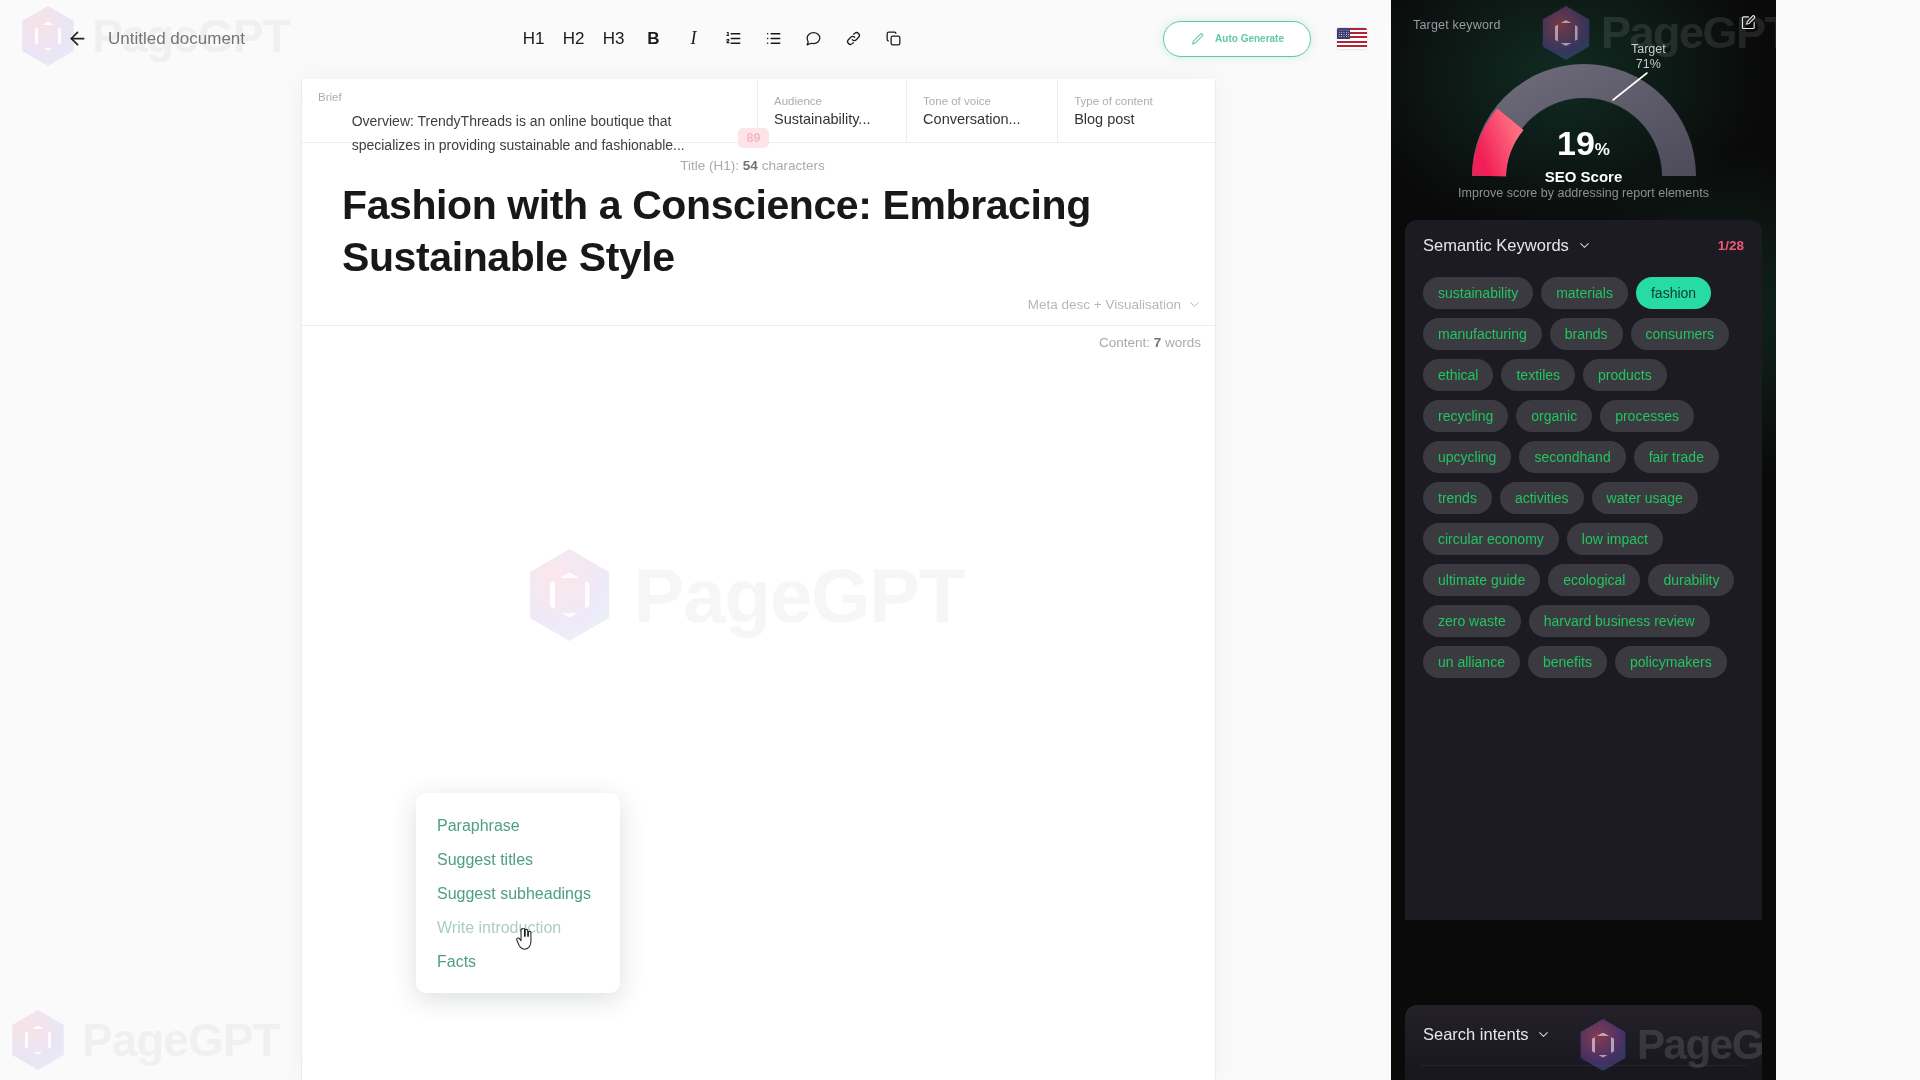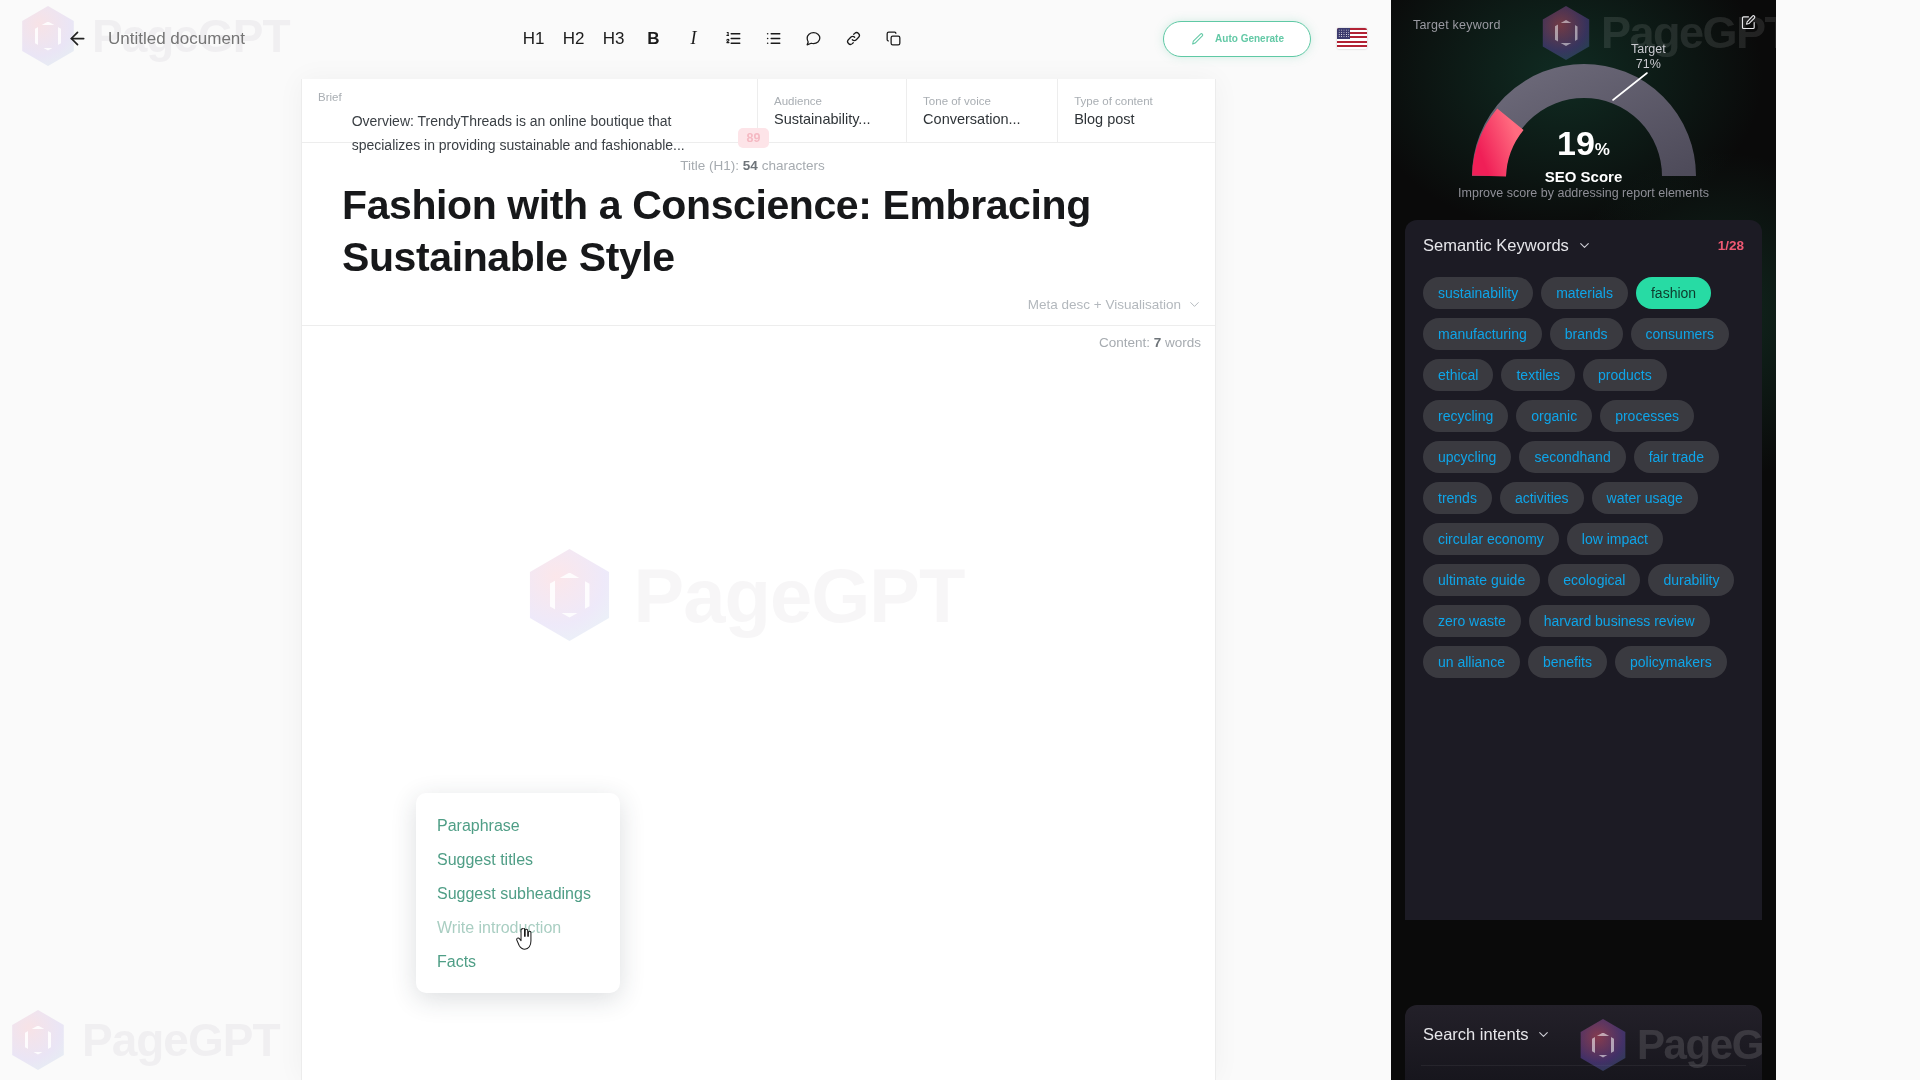--- a/index.html
+++ b/index.html
@@ -347,21 +347,21 @@
   .kw-head-left svg { width: 13px; height: 13px; stroke: #cfcfd6; fill: none; stroke-width: 2; }
   .kw-count { font-size: 13.5px; color: #ef5973; font-weight: 600; }
 
   .kw-chips {
     display: flex; flex-wrap: wrap; gap: 9px 8px;
     padding: 12px 18px 18px 18px;
     align-content: flex-start;
   }
   .chip {
     border-radius: 16px; padding: 8px 15px;
-    background: #3a3a40; color: #0ea5e9;
+    background: #3a3a40; color: #22c55e;
     font-size: 14px; line-height: 16px;
     border: none; cursor: pointer; white-space: nowrap;
     font-family: "Liberation Sans", sans-serif;
   }
   .chip.active { background: #27dba4; color: #0d3a2c; }
 
   
   .intents-card {
     position: absolute; left: 14px; bottom: 0; width: 357px; height: 75px;
     background: linear-gradient(180deg, #232029 0%, #17161d 100%);

